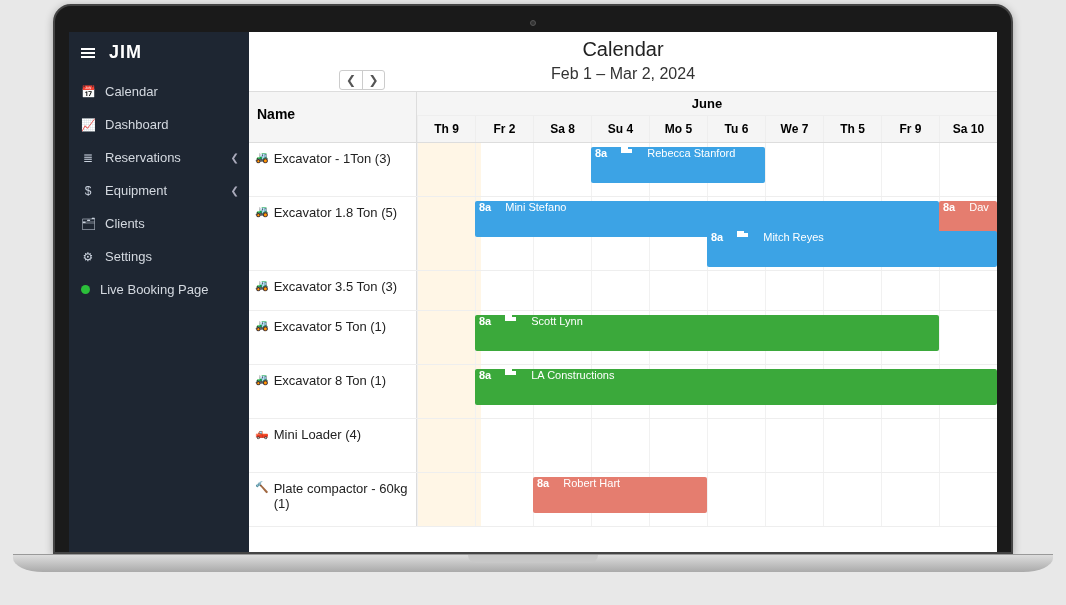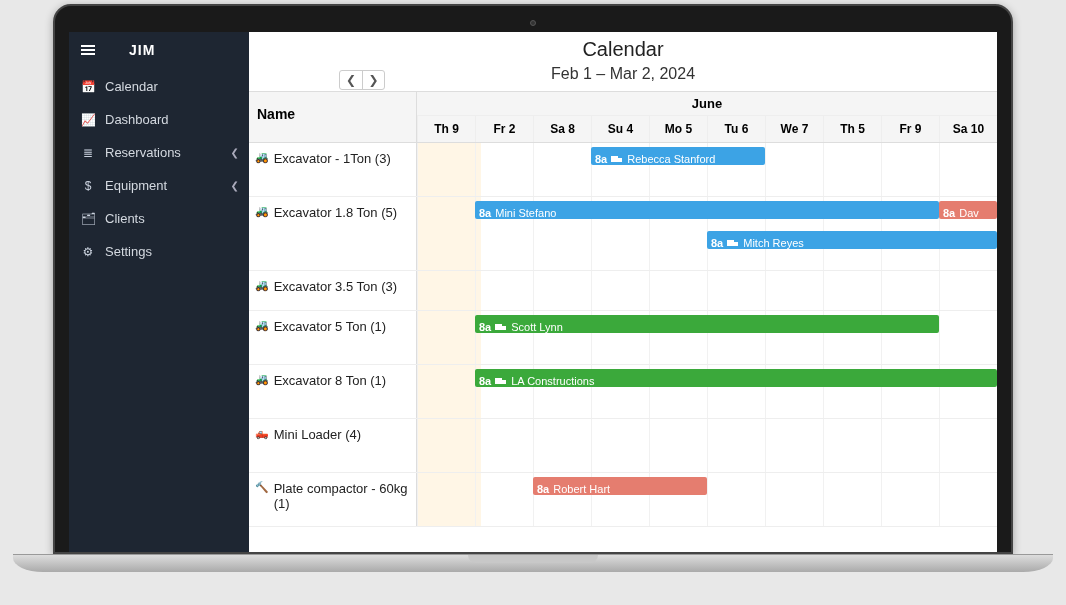--- a/index.html
+++ b/index.html
@@ -61,21 +61,21 @@
     font-size: 13px;
     padding-top: 6px;
   }
   .sidebar-top {
     display:flex; align-items:center; gap:14px;
     padding: 4px 12px 12px 12px;
     color:#fff;
   }
   .hamburger { width:14px; cursor:pointer; }
   .hamburger div { height:2px; background:#fff; margin:2px 0; }
-  .logo { font-weight:bold; letter-spacing:1px; font-size:14px;margin-left:20px; }
+  .logo { font-weight:bold; letter-spacing:1px; font-size:18px; }
   .nav-item {
     display:flex; align-items:center; gap:10px;
     padding: 9px 12px;
     cursor:pointer;
     position:relative;
   }
   .nav-item .chev {
     position:absolute; right:10px; font-size:10px; color:#aab;
   }
   .nav-icon { width:14px; text-align:center; font-size:12px; color:#cbd3df; }
@@ -143,24 +143,24 @@
   .slots::before {
     content:""; position:absolute; left:0; top:0;
     width: calc(100% / 9); height:100%;
     background:#fff6e6;
   }
   .slot-grid {
     position:absolute; inset:0; display:flex; pointer-events:none;
   }
   .slot-grid > div { flex:1; border-left:1px solid #f1f1f1; }
   .event {
-    position:absolute; height:18px;
+    position:absolute; height:36px;
     border-radius:2px;
     color:#fff; font-size:11px;
-    display:flex; align-items:flex-end; gap:4px;
+    display:flex; align-items:flex-start; gap:14px;
     padding:0 4px;
     white-space:nowrap; overflow:hidden;
     top:4px;
   }
   .event .time { font-weight:700; }
   .ev-blue { background:#3ca3e5; }
   .ev-green { background:#3ba93b; }
   .ev-red { background:#e57d6f; }
   .truck-icon {
     width:12px; height:9px;
@@ -217,20 +217,24 @@
               <span>Equipment</span>
               <span class="chev">❮</span>
             </div>
             <div class="nav-item">
               <span class="nav-icon">🗂</span>
               <span>Clients</span>
             </div>
             <div class="nav-item">
               <span class="nav-icon">⚙</span>
               <span>Settings</span>
+            </div>
+            <div class="nav-item">
+              <span class="live-dot"></span>
+              <span>Live Booking Page</span>
             </div>
           </div>
       </aside>
 
       <main class="main">
         <div class="header">
           <h1>Calendar</h1>
           <h2>Feb 1 – Mar 2, 2024</h2>
         </div>
         <div class="nav-arrows">

